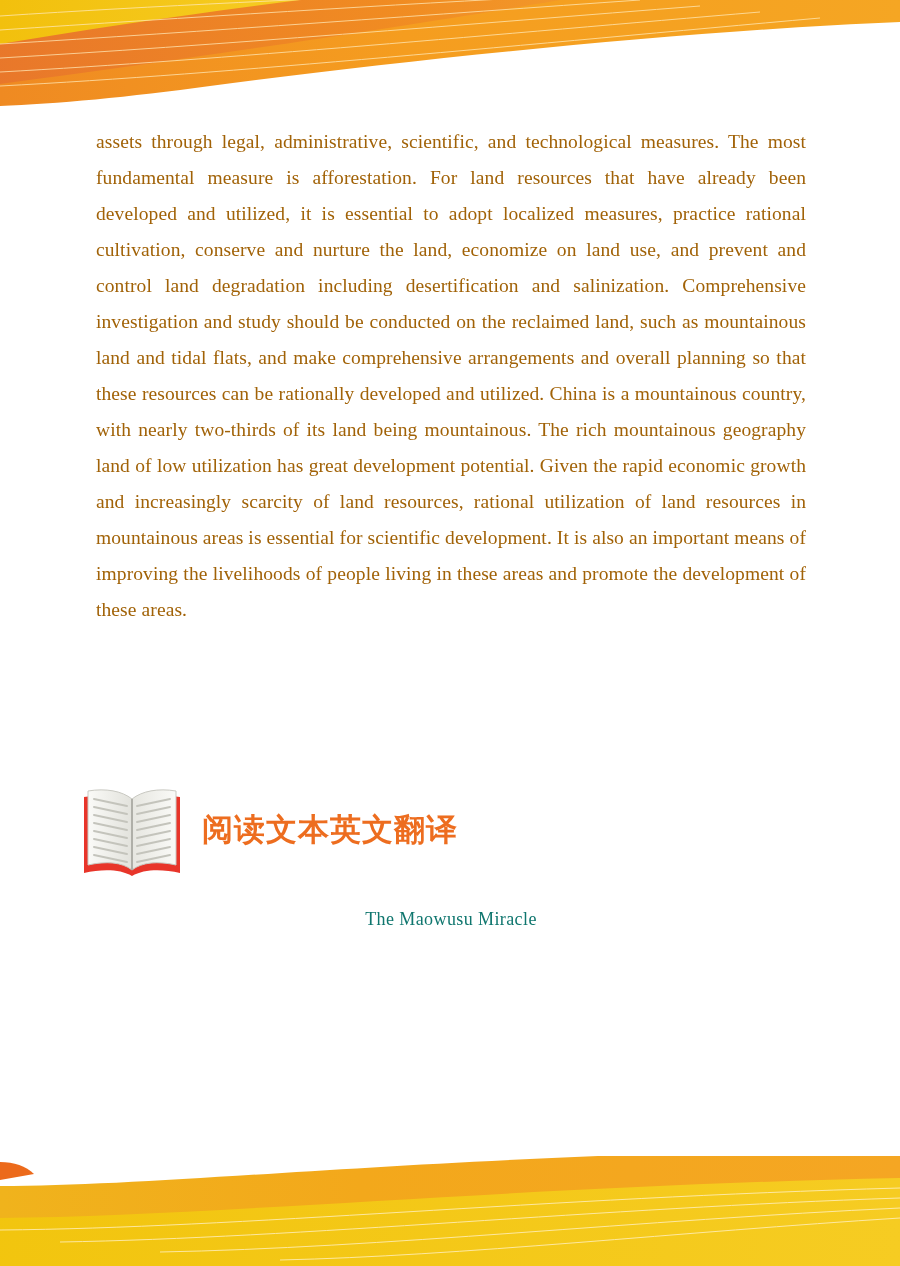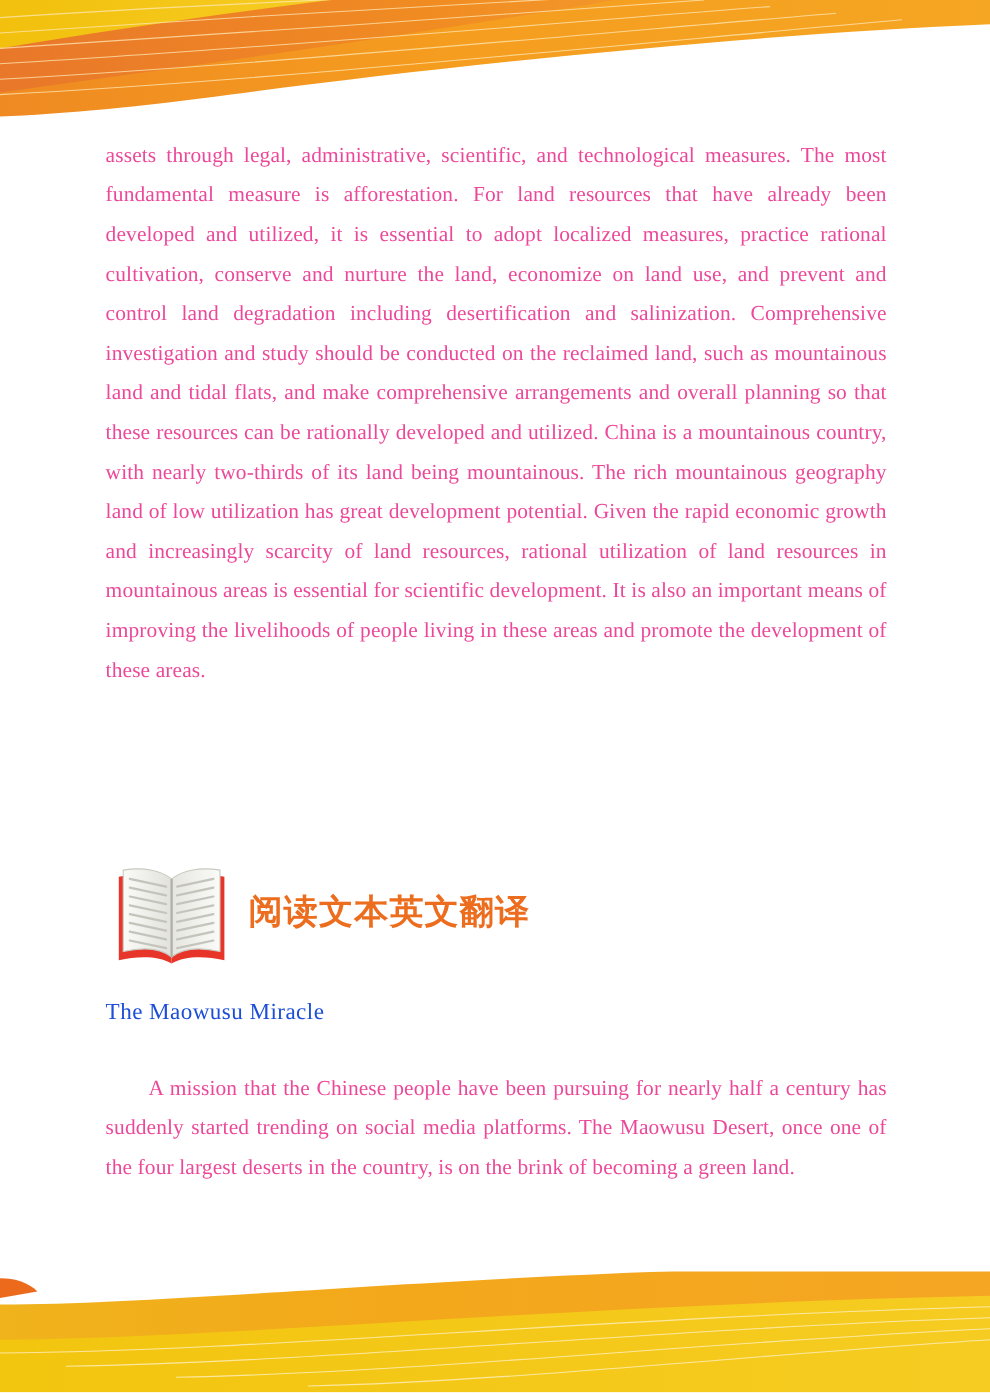--- a/index.html
+++ b/index.html
@@ -42,33 +42,33 @@
     position: absolute;
     left: 96px;
     top: 124px;
     width: 710px;
   }
 
   p.body-par {
     margin: 0;
     font-size: 19.5px;
     line-height: 36px;
-    color: #ec4899;
+    color: #a16207;
     text-align: justify;
     text-justify: inter-word;
     letter-spacing: 0.1px;
   }
   p.body-par.indent {
     text-indent: 2em;
   }
 
   
   .section-banner {
     position: absolute;
-    left: 104px;
+    left: 80px;
     top: 781px;
     height: 100px;
     display: flex;
     align-items: center;
   }
   .book-icon {
     width: 104px;
     height: 100px;
     flex: none;
     display: block;
@@ -89,22 +89,23 @@
        0   -1px 0 rgba(255,255,255,0.85);
     white-space: nowrap;
   }
 
   
   .article-title {
     position: absolute;
     left: 96px;
     top: 902px;
     width: 710px;
-    font-size: 21px;
-    color: #1d4ed8;
+    text-align: center;
+    font-size: 18px;
+    color: #0f766e;
     line-height: 34px;
     letter-spacing: 0.4px;
   }
 
   
   .content-lower {
     position: absolute;
     left: 96px;
     top: 972px;
     width: 710px;
@@ -208,21 +209,20 @@
 
       <path d="M52,18 L52,89" stroke="#AFAFA8" stroke-width="2" fill="none"></path>
     </svg>
 
     <div class="section-title-cn">阅读文本英文翻译</div>
   </div>
 
   <div class="article-title">The Maowusu Miracle</div>
 
   <div class="content-lower">
-    <p class="body-par indent">A mission that the Chinese people have been pursuing for nearly half a century has suddenly started trending on social media platforms. The Maowusu Desert, once one of the four largest deserts in the country, is on the brink of becoming a green land.</p>
   </div>
 
   <div class="page-number">-80-</div>
 
   <svg class="deco-bottom" viewBox="0 0 900 110" preserveAspectRatio="none" aria-hidden="true">
     <defs>
       <linearGradient id="gBotOrange" x1="0" y1="0" x2="1" y2="0">
         <stop offset="0%" stop-color="#F0B31C"></stop>
         <stop offset="40%" stop-color="#F3A81B"></stop>
         <stop offset="100%" stop-color="#F5A623"></stop>

